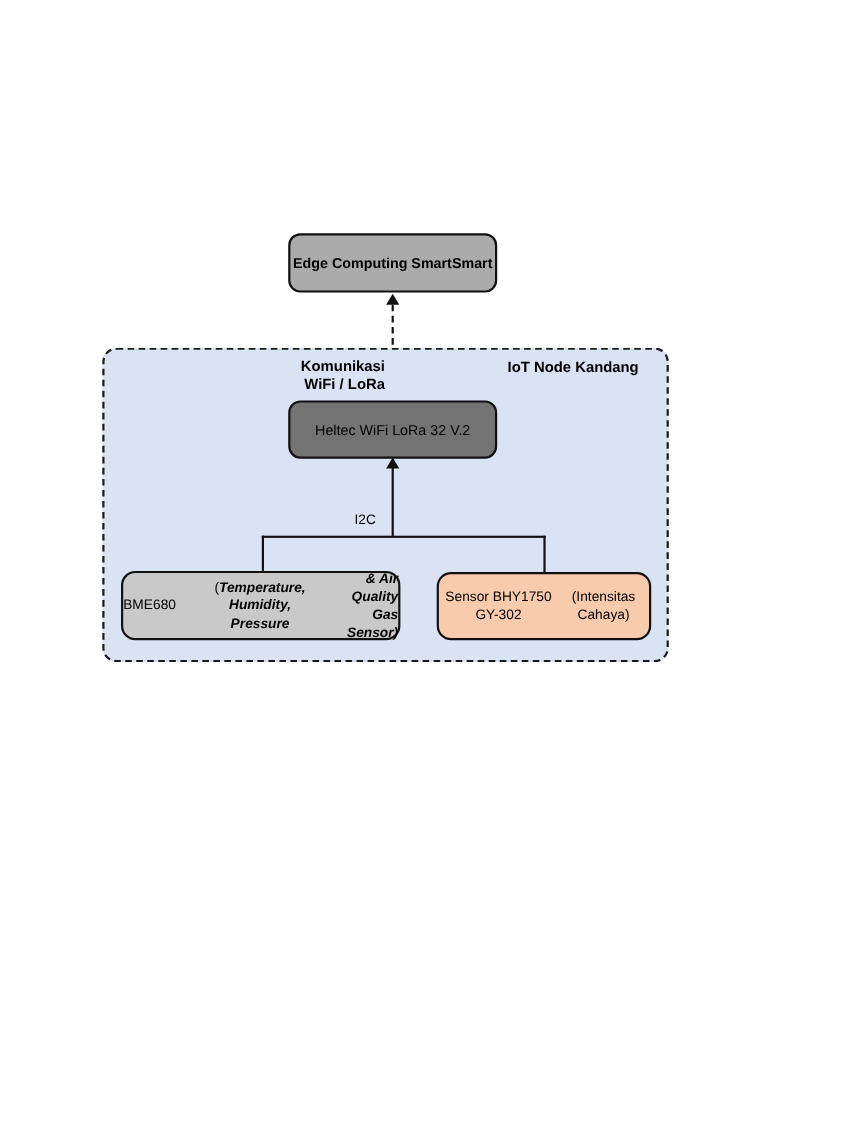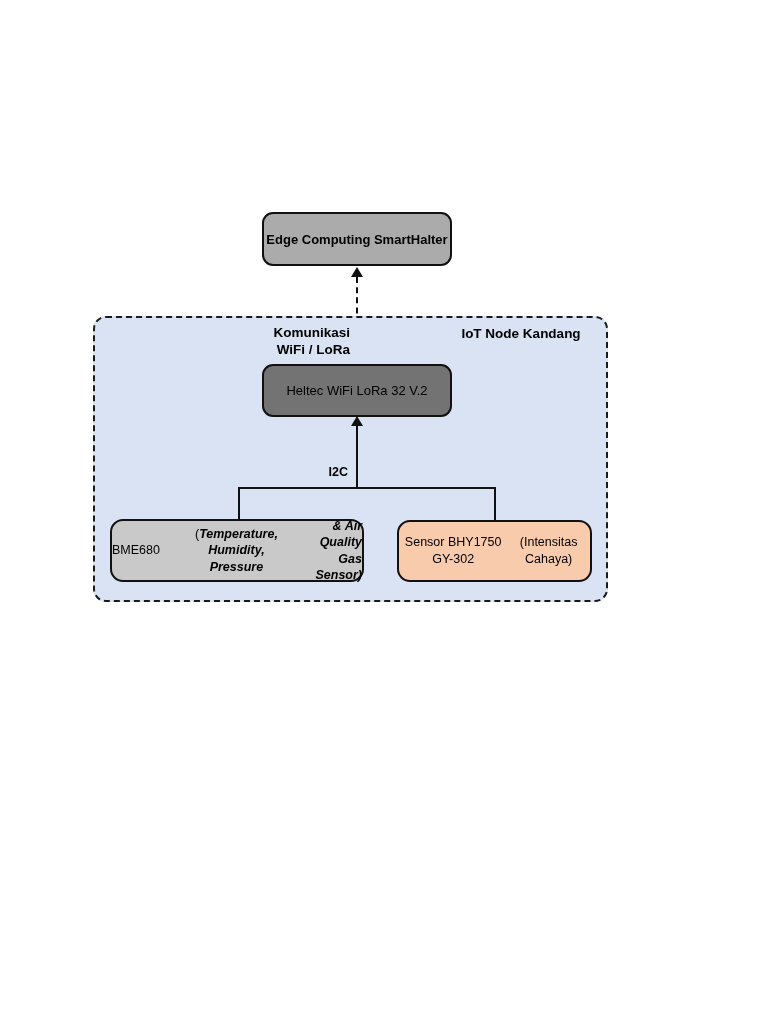--- a/index.html
+++ b/index.html
@@ -75,22 +75,22 @@
     line-height: 17px;
     text-align: right;
   }
   .komunikasi-label { left: 200px; top: 324px; width: 150px; }
   .iot-title-label  { left: 446px; top: 325px; width: 150px; text-align: center; }
 
   .bus-label {
     position: absolute;
     left: 316px; top: 465px; width: 32px;
     font-size: 12.5px;
-    text-align: right;
-    font-weight: bold;
+    text-align: center;
+    font-weight: normal;
   }
 
   
   .vline-dashed {
     position: absolute;
     left: 356px; top: 277px; height: 87px; width: 0;
     border-left: 2px dashed #111111;
   }
   .vline-solid {
     position: absolute;
@@ -123,21 +123,21 @@
   .arrow-to-edge { left: 351px; top: 267px; }
   .arrow-to-mcu  { left: 351px; top: 416px; }
 </style>
 </head>
 <body>
 
 <div class="page">
 
   <div class="node edge-box">
     <span>Edge Computing Smart</span>
-    <span>Halter</span>
+    <span>Smart</span>
   </div>
 
   <div class="arrowhead-up arrow-to-edge"></div>
   <div class="vline-dashed"></div>
 
   <div class="iot-container"></div>
 
   <div class="container-label komunikasi-label">
     <div>Komunikasi</div>
     <div>WiFi / LoRa</div>

